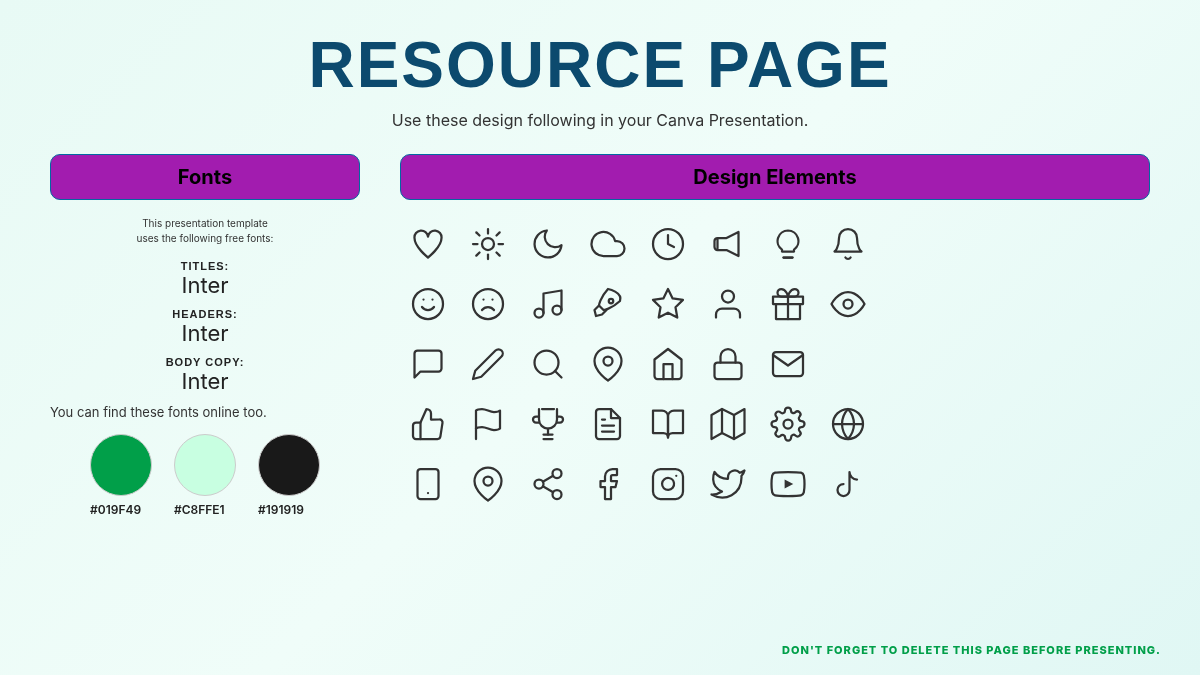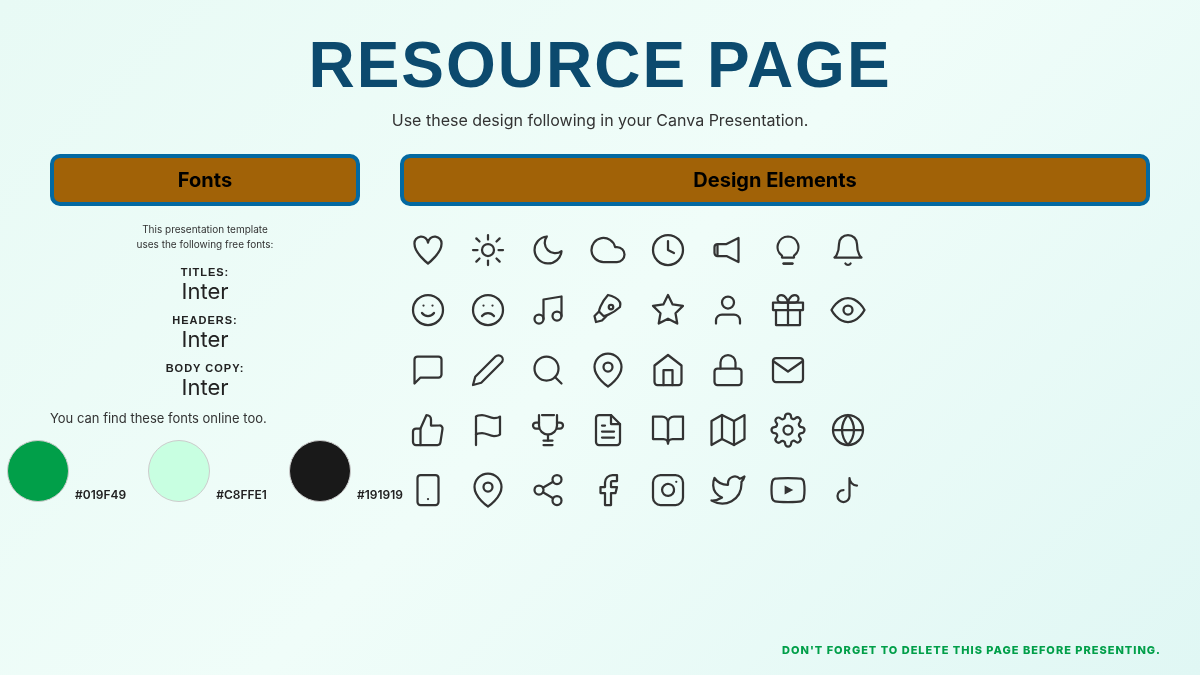--- a/index.html
+++ b/index.html
@@ -33,27 +33,27 @@
       gap: 40px;
     }
     .left-panel {
       width: 310px;
       flex-shrink: 0;
     }
     .right-panel {
       flex: 1;
     }
     .section-header {
-      border: 4px solid #0369a1;
+      border: 1px solid #0369a1;
       border-radius: 10px;
       text-align: center;
       padding: 10px 20px;
       font-size: 20px;
       font-weight: 700;
-      background: #a16207;
+      background: #a21caf;
       margin-bottom: 16px;
     }
     .fonts-info {
       text-align: center;
       font-size: 10px;
       color: #333;
       line-height: 1.5;
       margin-bottom: 14px;
     }
     .font-entry {
@@ -82,21 +82,22 @@
       margin-top: 4px;
     }
     .color-swatches {
       display: flex;
       justify-content: center;
       gap: 22px;
       margin-top: 14px;
     }
     .color-swatch-item {
       display: flex;
-      align-items: flex-end;
+      flex-direction: column;
+      align-items: flex-start;
       gap: 6px;
     }
     .color-circle {
       width: 62px;
       height: 62px;
       border-radius: 50%;
       border: 1.5px solid #ccc;
     }
     .color-hex {
       font-size: 12px;

